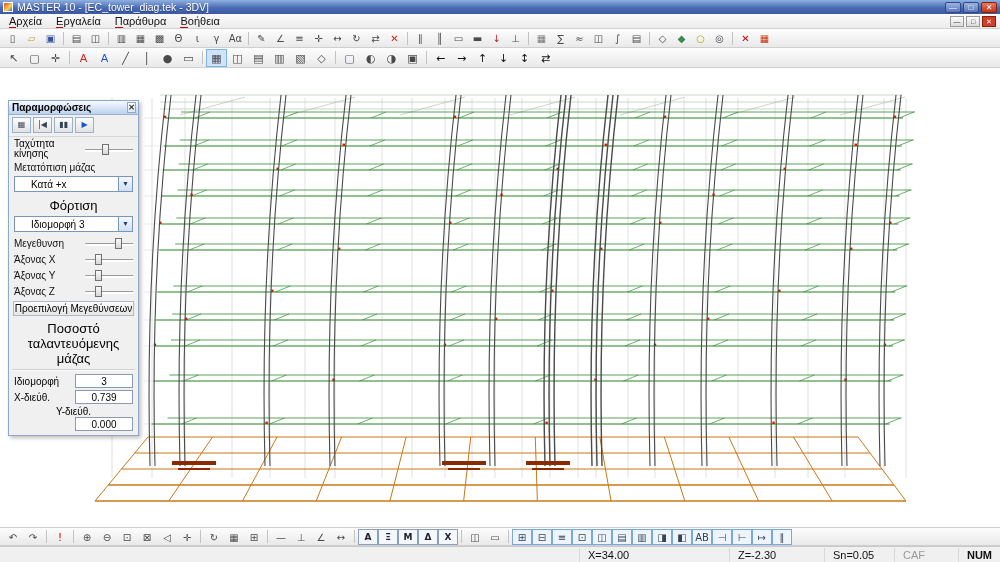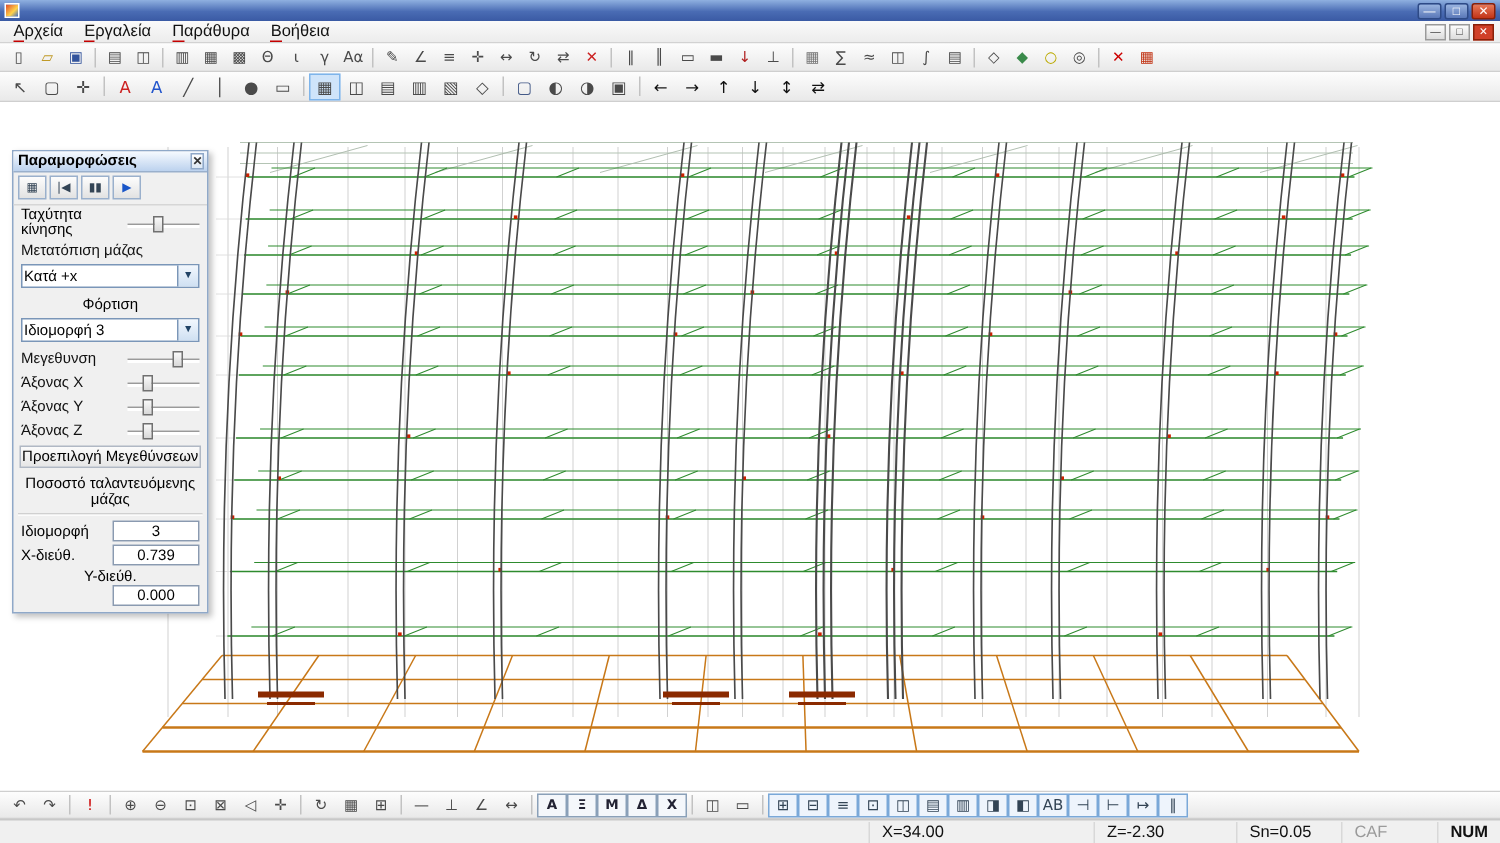--- a/index.html
+++ b/index.html
@@ -51,28 +51,28 @@
   .ptitle { height:14px; background:linear-gradient(#f6faff,#bcd2ee); display:flex; align-items:center;
     padding:0 3px; font-size:10px; font-weight:bold; border-bottom:1px solid #9ab0cc;gap:36px; }
   .pclose { margin-left:auto; width:12px; height:11px; font-size:8px; line-height:10px; text-align:center;
     border:1px solid #8fa8c8; background:linear-gradient(#fff,#dde8f4); color:#333; }
   .ptools { display:flex; gap:2px; padding:2px 3px 3px 3px; border-bottom:1px solid #d6d6d6; }
   .pbtn { width:19px; height:16px; font-family:"DejaVu Sans", sans-serif; font-size:8px; line-height:14px;
     text-align:center; background:linear-gradient(#fdfdfd,#e2e2e2); border:1px solid #9ab0cc; color:#345; }
   .prow { display:flex; align-items:center; padding:2px 5px 1px 5px;gap:20px; }
   .plbl { font-size:10px; color:#111; }
   .plbl2 { display:flex; flex-direction:column; line-height:10px; font-size:10px; }
-  .pcenter { text-align:center; font-size:10px; padding:3px 0 1px 0; }
+  .pcenter { text-align:center; font-size:13px; padding:3px 0 1px 0; }
   .slider { position:relative; width:48px; height:13px; margin-left:auto; }
   .slider::before { content:""; position:absolute; left:0; right:0; top:6px; height:2px;
     background:#fff; border-top:1px solid #9a9a9a; }
   .thumb { position:absolute; top:1px; width:7px; height:11px; background:linear-gradient(#fafafa,#d8d8d8);
     border:1px solid #707070; }
   .pselect { margin:2px 5px 3px 5px; height:16px; border:1px solid #7a96b8; background:#fff;
-    display:flex; align-items:center; font-size:10px; padding-left:1px; }
+    display:flex; align-items:center; font-size:10px; padding-left:16px; }
   .selval { flex:1; }
   .selarrow { width:14px; height:14px; font-size:7px; line-height:13px; text-align:center;
     background:linear-gradient(#f2f7fd,#cfe0f2); border-left:1px solid #7a96b8; color:#246; }
   .phr { height:2px; border-top:1px solid #d0d0d0; border-bottom:1px solid #fbfbfb; margin:2px 3px; }
   .pbutton { margin:2px 4px; height:15px; font-size:10px; text-align:center; line-height:14px;
     background:linear-gradient(#fbfbfb,#e6e6e6); border:1px solid #b0b8c4; }
   .vrow { display:flex; align-items:center; padding:1px 5px; }
   .vlbl { font-size:10px; }
   .vbox { margin-left:auto; width:58px; height:14px; background:#fff; border:1px solid #8a9ab0;
     text-align:center; font-size:10px; line-height:13px; }
@@ -83,20 +83,21 @@
   .scell { padding:0 8px; height:14px; line-height:14px; border-left:1px solid #d8d8d8; white-space:nowrap; }
   .sspacer { flex:1; }
   .scell.dim { color:#9a9a9a; }
   .scell.num { font-weight:bold;margin-left:25px; }
 </style>
 </head>
 <body>
 
 <div class="titlebar">
   <span class="appicon"></span>
+  <span class="title-text">MASTER 10 - [EC_tower_diag.tek - 3DV]</span>
   <span class="winbtns">
     <span class="wbtn">—</span>
     <span class="wbtn">□</span>
     <span class="wbtn close">✕</span>
   </span>
 </div>
 
 <div class="menubar">
   <span id="menu-items" style="display: flex;">
       <span class="mitem"><span class="hot">Α</span>ρχεία</span>

